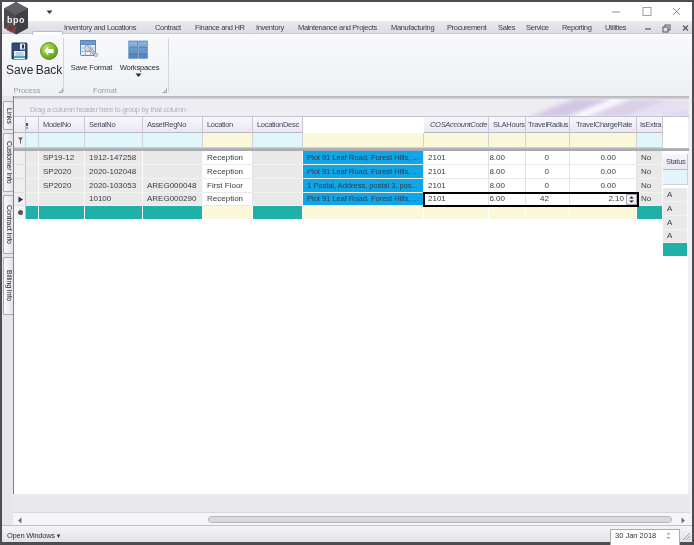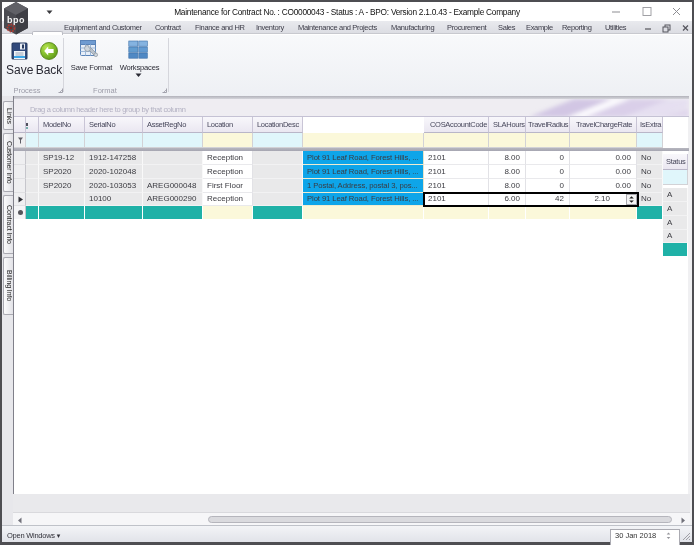--- a/index.html
+++ b/index.html
@@ -38,21 +38,21 @@
   border:1px solid #a9a9b1; border-right:none; border-radius:2px 0 0 2px;
   writing-mode:vertical-rl; font-size:7px; letter-spacing:-0.1px; color:#222; text-align:center;
   line-height:8px; overflow:hidden; }
 #grid { position:absolute; left:11px; top:0; width:675px; height:429px; background:#fff; border-left:1px solid #80808a; }
 #groupbar { position:absolute; left:0; top:3px; width:675px; height:18px; background:#efedf2;
   border-bottom:1px solid #c5c2d4; overflow:hidden; }
 #groupbar .msg { position:absolute; left:16px; top:6px; font-size:7.5px; letter-spacing:-0.33px; color:#b2b0c2; }
 
 .row { position:absolute; left:0; width:675px; }
 .cell { position:absolute; top:0; height:100%; overflow:hidden; white-space:nowrap; font-size:8px; color:#3b3b41; }
-.num { text-align:right; padding-right:5px; }
+.num { text-align:right; padding-right:20px; }
 .txt { padding-left:4px; }
 
 
 .ind {left:0;   width:12px;}
 .cA  {left:12px;width:13px;}
 .mn  {left:25px;width:46px;}
 .sn  {left:71px;width:58px;}
 .ar  {left:129px;width:60px;}
 .loc {left:189px;width:50px;}
 .ld  {left:239px;width:50px;}
@@ -112,23 +112,20 @@
 #statusbar { position:absolute; left:0; top:523px; width:690px; height:17px;
   background:linear-gradient(#f3f4f7,#e1e3e9); border-top:1px solid #bfc2c9; }
 #openw { position:absolute; left:5px; top:5px; font-size:7.5px; letter-spacing:-0.25px; color:#33333b; }
 #datebox { position:absolute; left:608px; top:3px; width:70px; height:29px; background:#fff;
   border:1px solid #ababb2; font-size:7.5px; color:#333; line-height:12px; padding-left:4px; }
 </style>
 </head>
 <body>
 <div id="win">
 
-  <div id="titlebar">
-    <div id="title">Maintenance for Contract No. : CO0000043 - Status : A - BPO: Version 2.1.0.43 - Example Company</div>
-  </div>
 
   <svg class="abs" style="left:605px;top:0;width:80px;height:20px">
     <line x1="5" y1="10" x2="13" y2="10" stroke="#8d8d92" stroke-width="1"></line>
     <rect x="36" y="5.5" width="8" height="8" fill="none" stroke="#97979c" stroke-width="0.9"></rect>
     <path d="M66 6 L73 13 M73 6 L66 13" stroke="#8d8d92" stroke-width="1" fill="none"></path>
   </svg>
 
   <svg class="abs" style="left:1px;top:0px;width:26px;height:33px;z-index:20" viewBox="0 0 26 33">
     <polygon points="13,0 25,6.5 25,26 13,32.5 1,26 1,6.5" fill="#4a4a50"></polygon>
     <polygon points="13,0 25,6.5 13,13 1,6.5" fill="#606066"></polygon>
@@ -136,29 +133,29 @@
     <text x="13" y="21" font-size="9" font-weight="bold" fill="#f5f5f5" text-anchor="middle" font-family="Liberation Sans, sans-serif" letter-spacing="0.5">bpo</text>
     <circle cx="8" cy="26" r="3.5" fill="none" stroke="#b33a30" stroke-width="1.8" stroke-dasharray="1.6 1"></circle>
     <circle cx="8" cy="26" r="1.2" fill="#802520"></circle>
   </svg>
   <svg class="abs" style="left:44px;top:8px;width:7px;height:5px">
       <polygon points="0.5,0.5 6.5,0.5 3.5,4" fill="#3a3a3e"></polygon>
     </svg>
 
   <div id="tabbar"></div>
   <div id="hometab">Home</div>
-  <div class="tab" style="left:62px;">Equipment and Customer</div>
+  <div class="tab" style="left:62px;">Inventory and Locations</div>
   <div class="tab" style="left:153px;">Contract</div>
   <div class="tab" style="left:193px;">Finance and HR</div>
   <div class="tab" style="left:254px;">Inventory</div>
   <div class="tab" style="left:296px;">Maintenance and Projects</div>
   <div class="tab" style="left:389px;">Manufacturing</div>
   <div class="tab" style="left:445px;">Procurement</div>
   <div class="tab" style="left:496px;">Sales</div>
-  <div class="tab" style="left:524px;">Example</div>
+  <div class="tab" style="left:524px;">Service</div>
   <div class="tab" style="left:560px;">Reporting</div>
   <div class="tab" style="left:603px;">Utilities</div>
   <svg class="abs" style="left:638px;top:19px;width:52px;height:14px">
     <line x1="5" y1="8" x2="11" y2="8" stroke="#55555d" stroke-width="1.2"></line>
     <rect x="25" y="4" width="5" height="5" fill="none" stroke="#55555d" stroke-width="1"></rect>
     <rect x="23" y="6" width="5" height="5" fill="#dcdde3" stroke="#55555d" stroke-width="1"></rect>
     <path d="M43 4.5 L48 9.5 M48 4.5 L43 9.5" stroke="#55555d" stroke-width="1.2"></path>
   </svg>
 
   <div id="ribbon">
@@ -262,21 +259,21 @@
         <div class="cell ind"></div>
         <div class="cell cA">
             <i style="position:absolute;left:-1px;top:6px;width:3px;height:2.5px;background:#50505e;"></i>
             <i style="position:absolute;left:-1px;top:9.5px;width:3px;height:2.5px;background:#78b0ac;"></i>
           </div>
         <div class="cell mn">ModelNo</div>
         <div class="cell sn">SerialNo</div>
         <div class="cell ar">AssetRegNo</div>
         <div class="cell loc">Location</div>
         <div class="cell ld">LocationDesc</div>
-        <div class="cell cos" style="padding-left:6px;">COSAccountCode</div>
+        <div class="cell cos" style="padding-left:6px;font-style:italic;">COSAccountCode</div>
         <div class="cell sla">SLAHours</div>
         <div class="cell tr" style="padding-left:2px;">TravelRadius</div>
         <div class="cell tcr" style="padding-left:6px;">TravelChargeRate</div>
         <div class="cell ie" style="padding-left:3px;">IsExtra</div>
         <div class="cell st" style="padding-left:3px;">Status</div>
       </div>
 
       <div class="row" id="flt">
         <div class="cell ind indc">
             <svg style="position:absolute;left:3px;top:4px;width:7px;height:7px">
@@ -357,21 +354,21 @@
         <div class="cell cA"></div>
         <div class="cell mn txt"></div>
         <div class="cell sn txt">10100</div>
         <div class="cell ar txt">AREG000290</div>
         <div class="cell loc txt">Reception</div>
         <div class="cell ld txt"></div>
         <div class="cell sa txt">Plot 91 Leaf Road, Forest Hills, ...</div>
         <div class="cell cos txt">2101</div>
         <div class="cell sla num">6.00</div>
         <div class="cell tr num">42</div>
-        <div class="cell tcr num" style="padding-right:26px;">2.10</div>
+        <div class="cell tcr num" style="padding-right:12px;">2.10</div>
         <div class="cell ie txt">No</div>
         <div class="cell st txt">A</div>
       </div>
       <div id="blackbox"></div>
       <div id="spinner">
         <svg style="position:absolute;left:0;top:0;width:9px;height:9px">
           <polygon points="4.5,1.2 6.8,3.6 2.2,3.6" fill="#1a1a1a"></polygon>
           <polygon points="2.2,5.4 6.8,5.4 4.5,7.8" fill="#1a1a1a"></polygon>
         </svg>
       </div>

